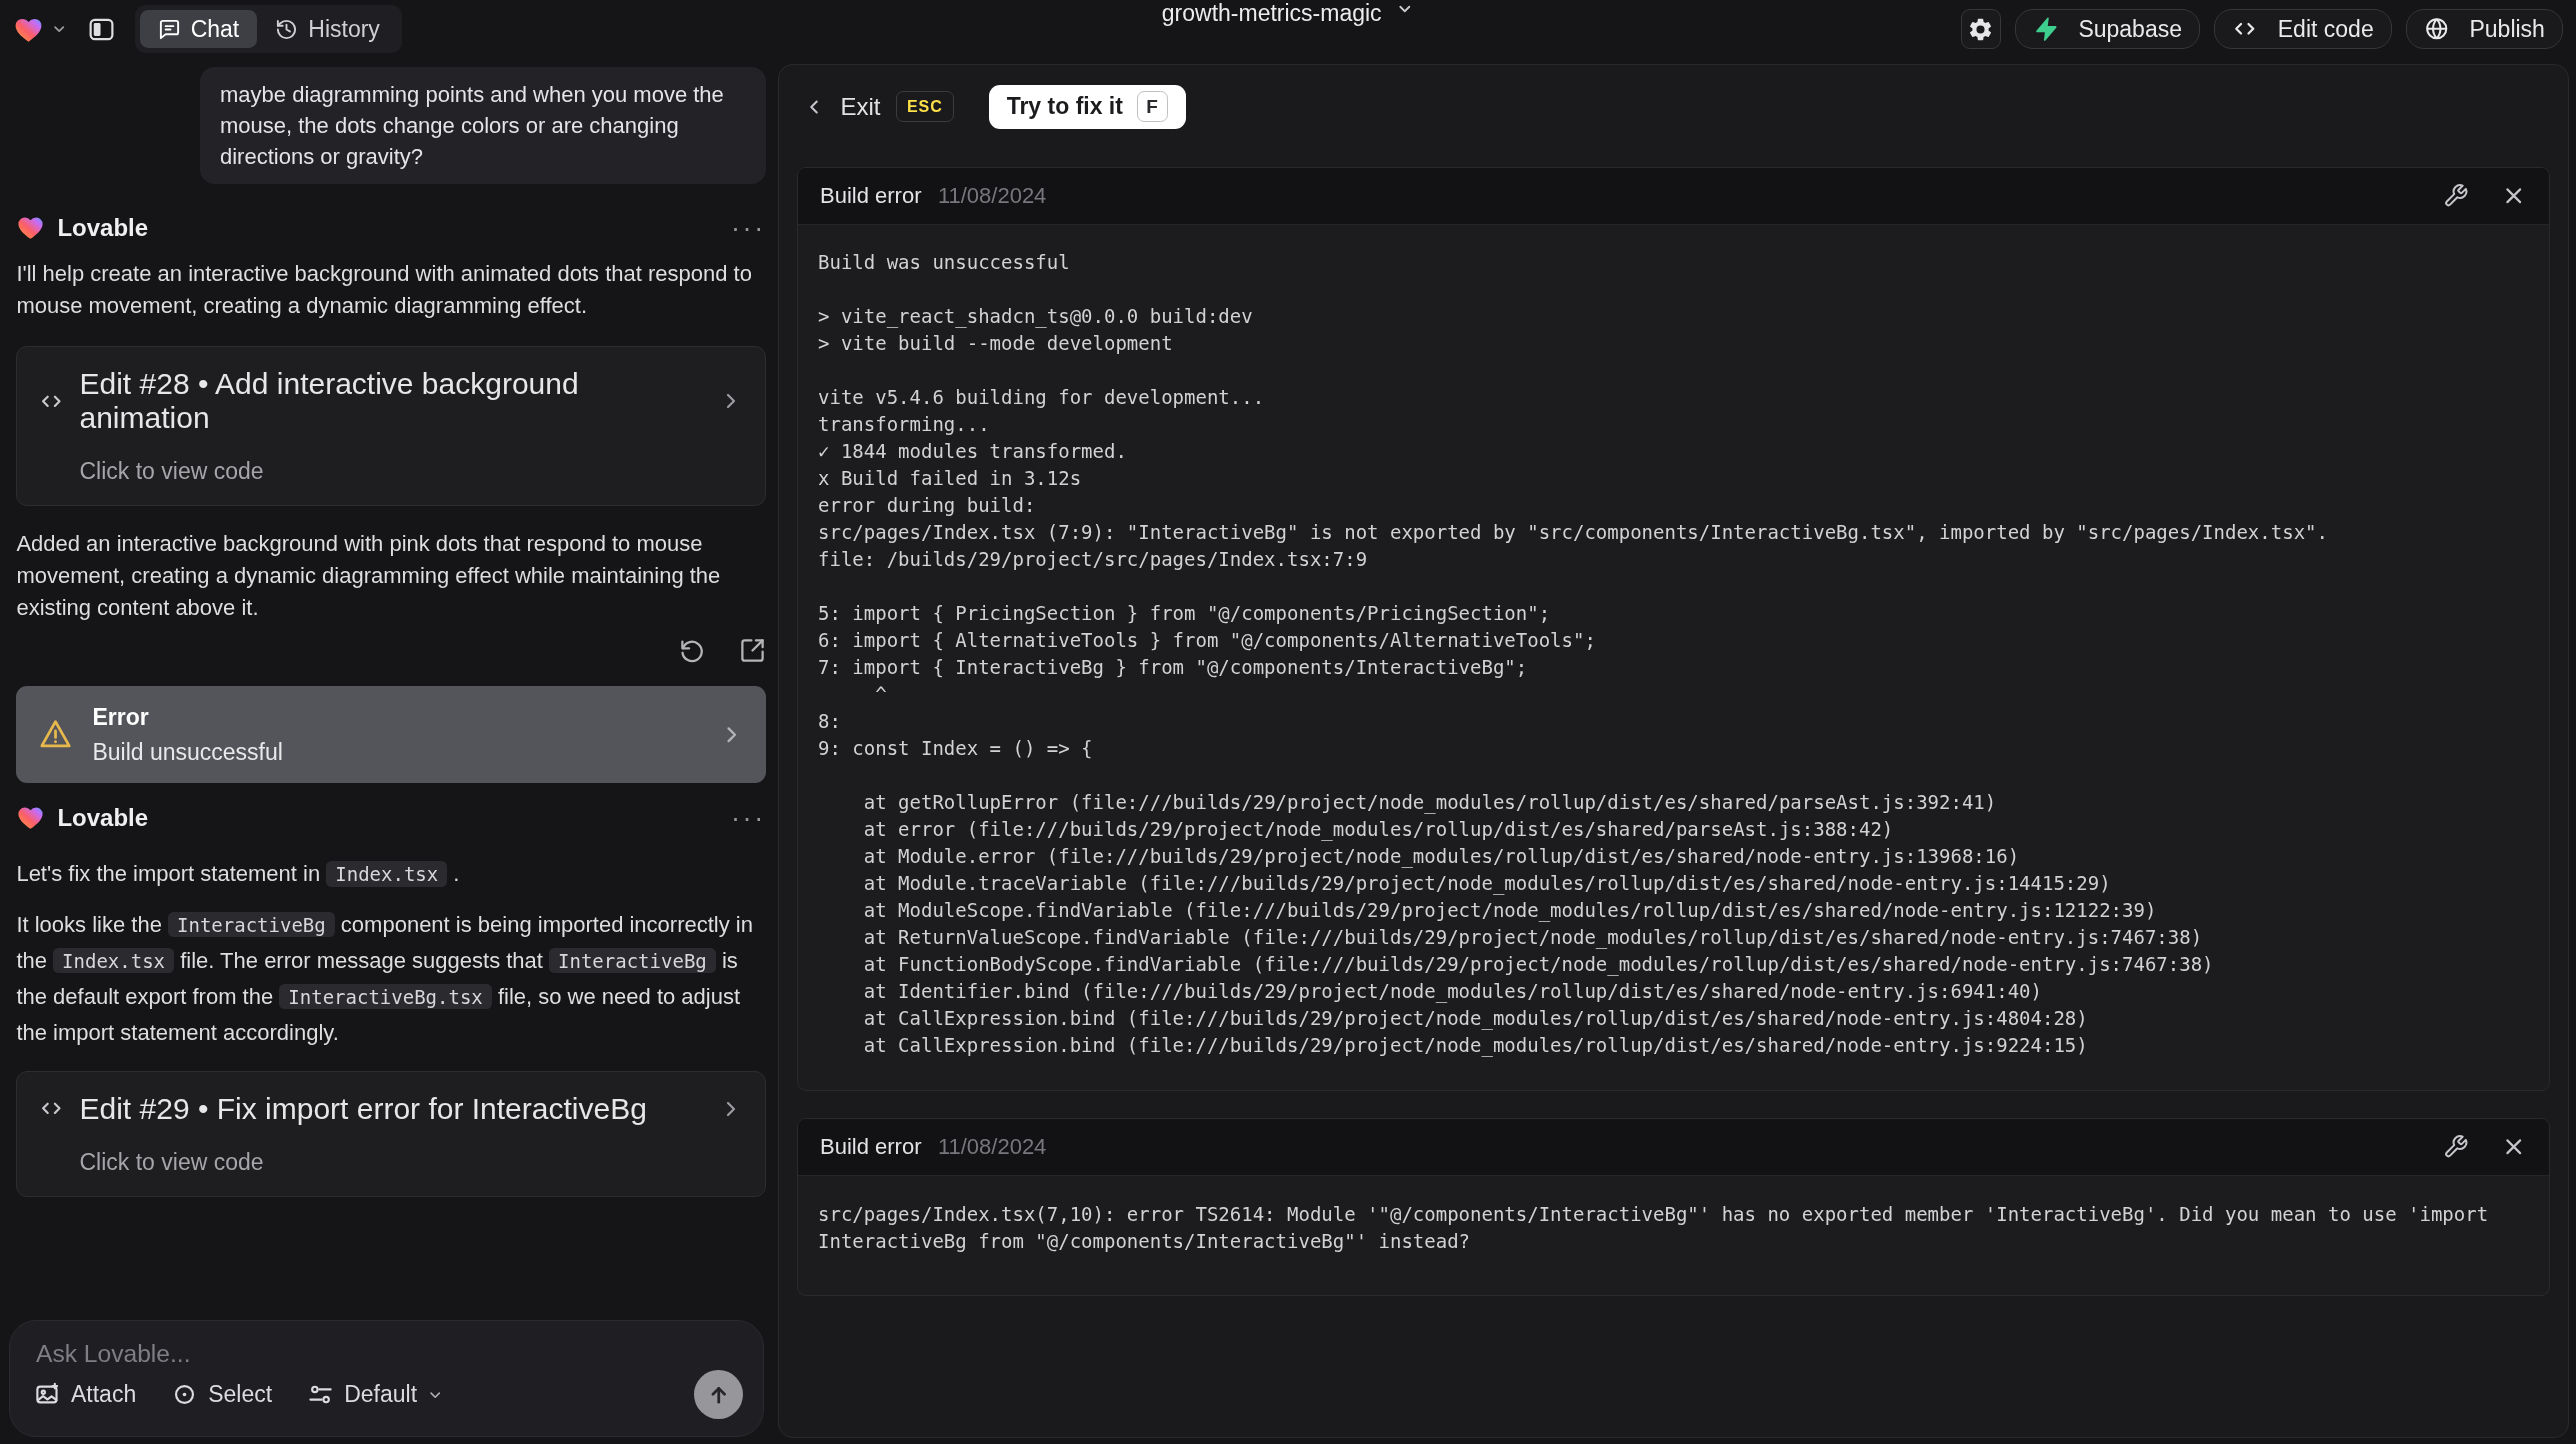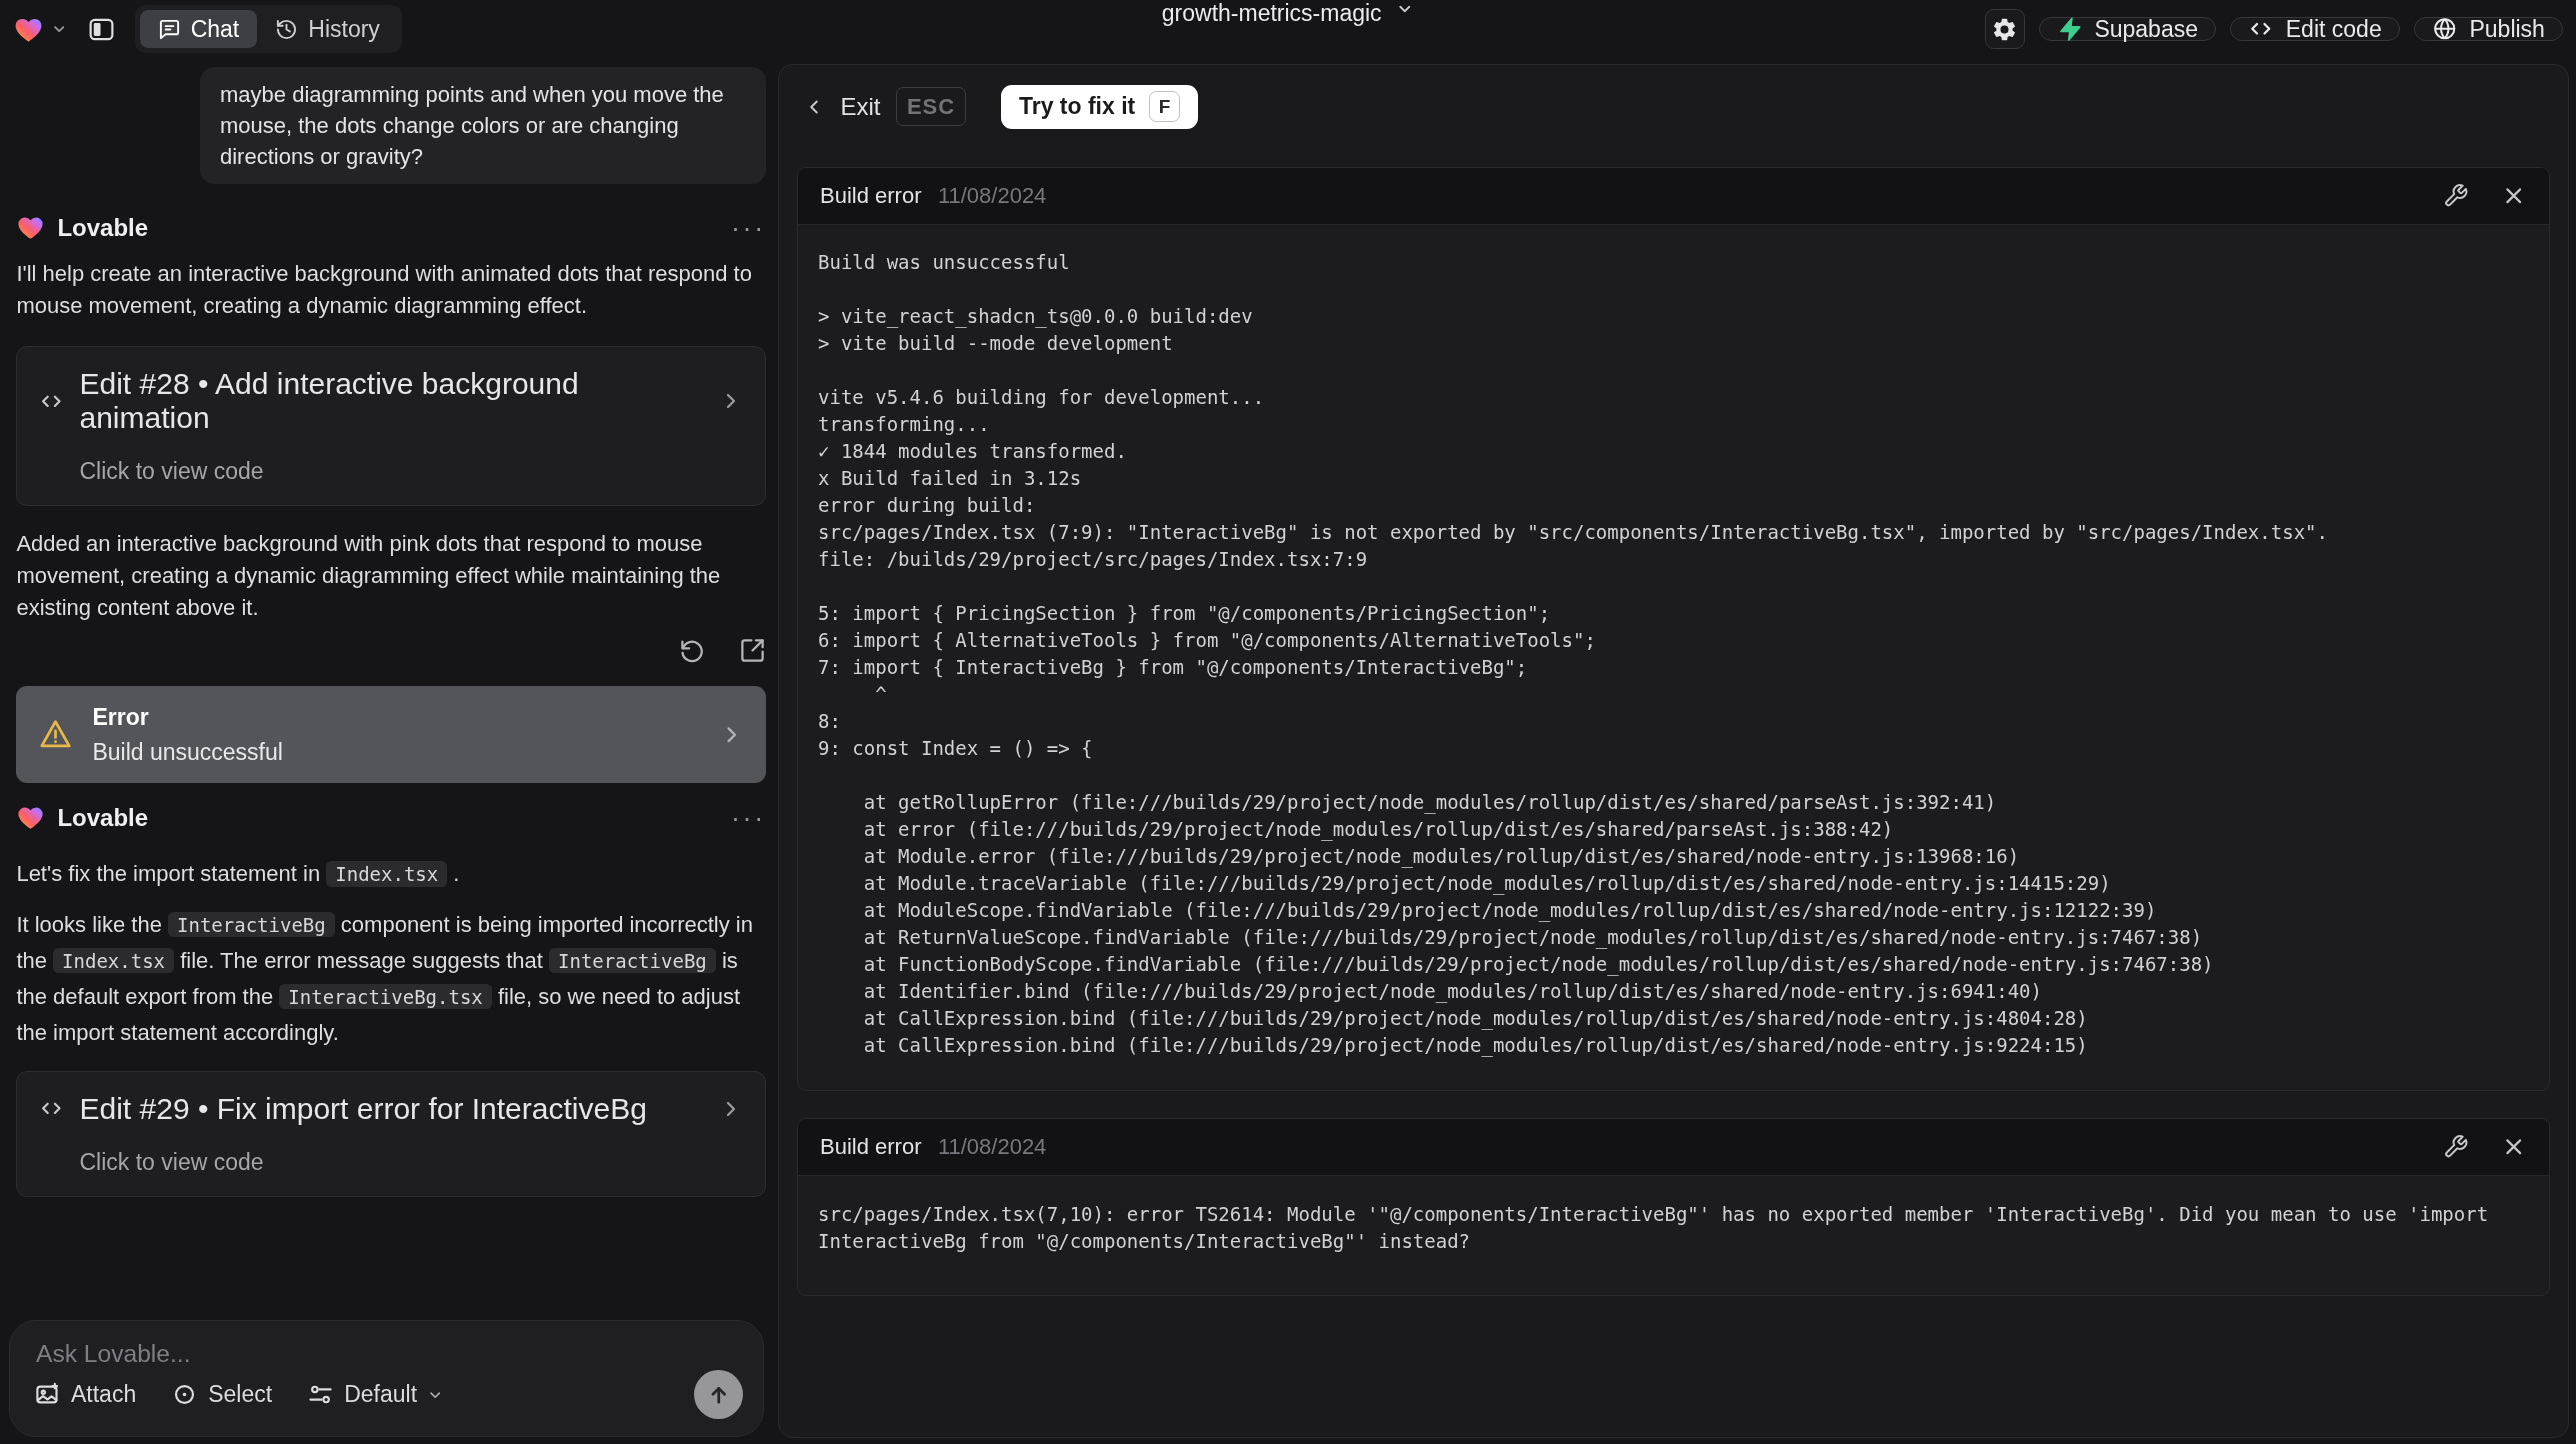--- a/index.html
+++ b/index.html
@@ -12,21 +12,21 @@
   .tb-left{display:flex;align-items:center;gap:12.8px;text-align:center;}
   .logo-btn{display:flex;align-items:center;gap:7.3px;cursor:pointer;}
   .icon-btn{width:42px;height:42px;border-radius:9px;display:flex;align-items:center;justify-content:center;color:#DFDFE2;}
   .tabs{display:flex;background:#1F1F23;border-radius:11px;padding:4.6px;}
   .tab{display:flex;align-items:center;gap:10px;height:38px;padding:0 18px;border-radius:8.2px;
     font-size:23px;color:#CFCFD4;}
   .tab.active{background:#3E3F45;color:#FFFFFF;}
   .title-wrap{position:absolute;left:50%;top:0;height:58px;transform:translateX(-50%);
     display:flex;align-items:flex-start;gap:14.6px;font-size:23px;color:#ECECEE;}
   .tb-right{margin-left:auto;display:flex;align-items:center;gap:13.7px;}
-  .tb-btn{display:flex;align-items:center;gap:12px;height:24px;padding:0 17.3px;
+  .tb-btn{display:flex;align-items:center;gap:20px;height:40px;padding:0 17.3px;
     border:0.9px solid #36363B;border-radius:18px;background:#1A1A1D;font-size:23px;color:#EAEAEC;}
   .tb-icon-btn{width:40px;height:40px;border:0.9px solid #36363B;border-radius:9px;background:#1A1A1D;
     display:flex;align-items:center;justify-content:center;color:#E6E6E9;}
 
   
   .main{flex:1;display:flex;min-height:0;}
 
   
   .chat{width:778px;flex:none;position:relative;}
   .chat-scroll{position:absolute;inset:0;padding:5.5px 12px 137px 16.4px;overflow:hidden;
@@ -72,22 +72,22 @@
   .composer-row{position:absolute;left:24px;right:20px;bottom:16.4px;display:flex;align-items:center;gap:35px;}
   .tool{display:flex;align-items:center;gap:10px;font-size:23px;color:#DCDCDE;cursor:pointer;}
   .send{margin-left:auto;width:49px;height:49px;border-radius:50%;background:#97979B;
     display:flex;align-items:center;justify-content:center;color:#26262A;cursor:pointer;}
 
   
   .workspace{flex:1;margin:5.5px 7.3px 7.3px 0;background:#1A1A1D;border:0.9px solid #2A2A2E;
     border-radius:14.6px;display:flex;flex-direction:column;overflow:hidden;}
   .fixbar{flex:none;display:flex;align-items:center;gap:35px;padding:20px 24px 38px;}
   .exit{display:flex;align-items:center;gap:15.5px;font-size:24px;color:#E2E2E5;cursor:pointer;}
-  .esc{border:0.9px solid #3B3B40;border-radius:7px;padding:5.5px 10px;font-size:22px;
-    font-weight:700;color:#737373;letter-spacing:0.9px;}
+  .esc{border:0.9px solid #3B3B40;border-radius:7px;padding:5.5px 10px;font-size:16px;
+    font-weight:700;color:#fde047;letter-spacing:0.9px;}
   .fix-btn{display:flex;align-items:center;gap:13.7px;height:44px;padding:0 18px;background:#FFFFFF;
     color:#1B1B1E;border-radius:11px;font-size:23px;font-weight:600;cursor:pointer;}
   .fkey{width:31px;height:31px;border:1.8px solid #BFBFC4;border-radius:7.3px;display:flex;
     align-items:center;justify-content:center;font-size:19px;font-weight:700;color:#2A2A2E;}
   .cards{padding:0 18px 18px;display:flex;flex-direction:column;gap:27px;overflow:hidden;}
   .err-card{border:0.9px solid #2A2A2E;border-radius:9px;background:#1C1C1F;overflow:hidden;}
   .err-head{height:57px;background:#121215;border-bottom:0.9px solid #26262A;
     display:flex;align-items:center;padding:0 22px;}
   .err-title{font-size:22px;color:#E4E4E7;}
   .err-date{font-size:22px;color:#77777D;margin-left:16.4px;}

